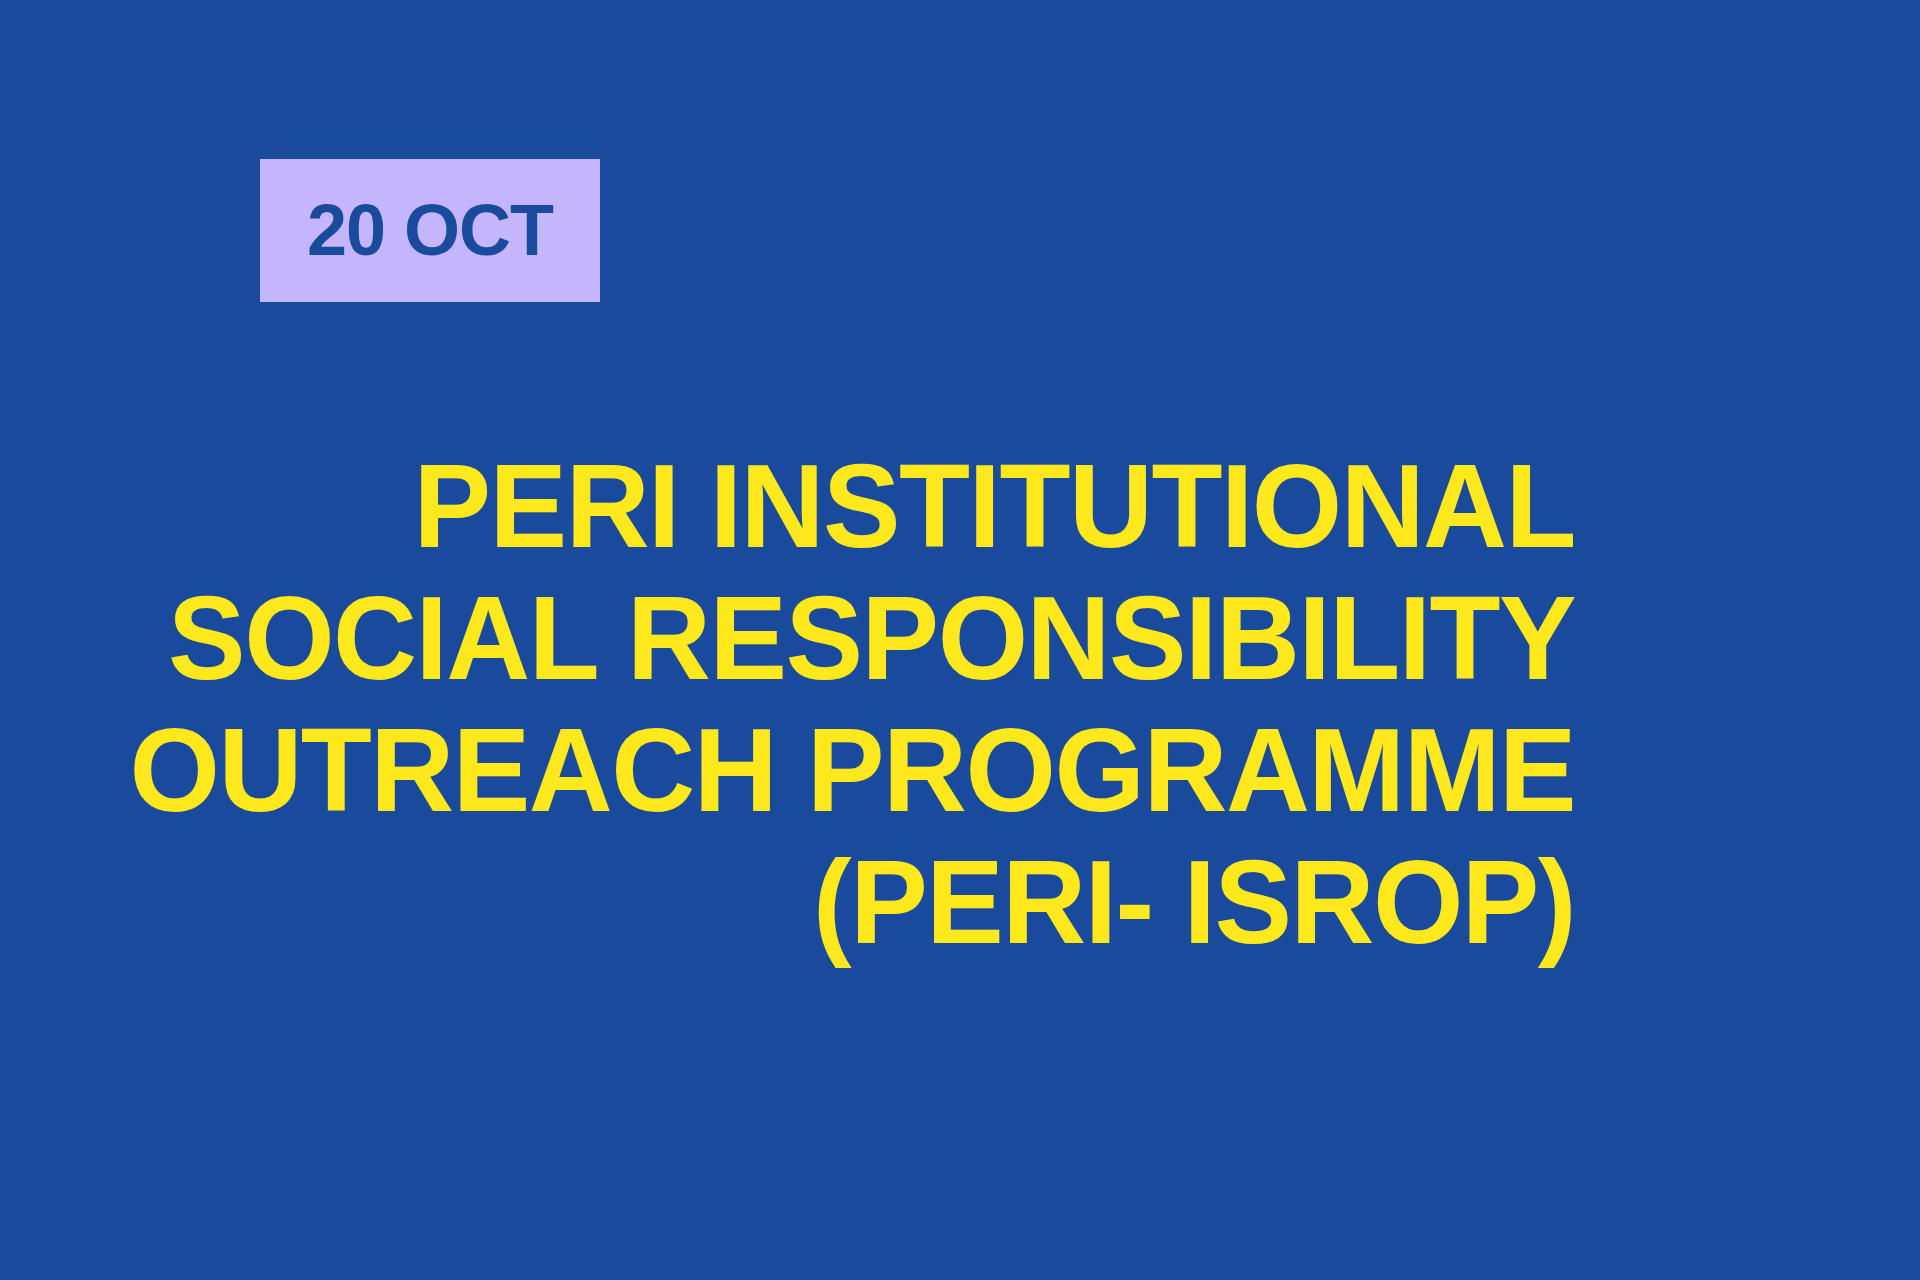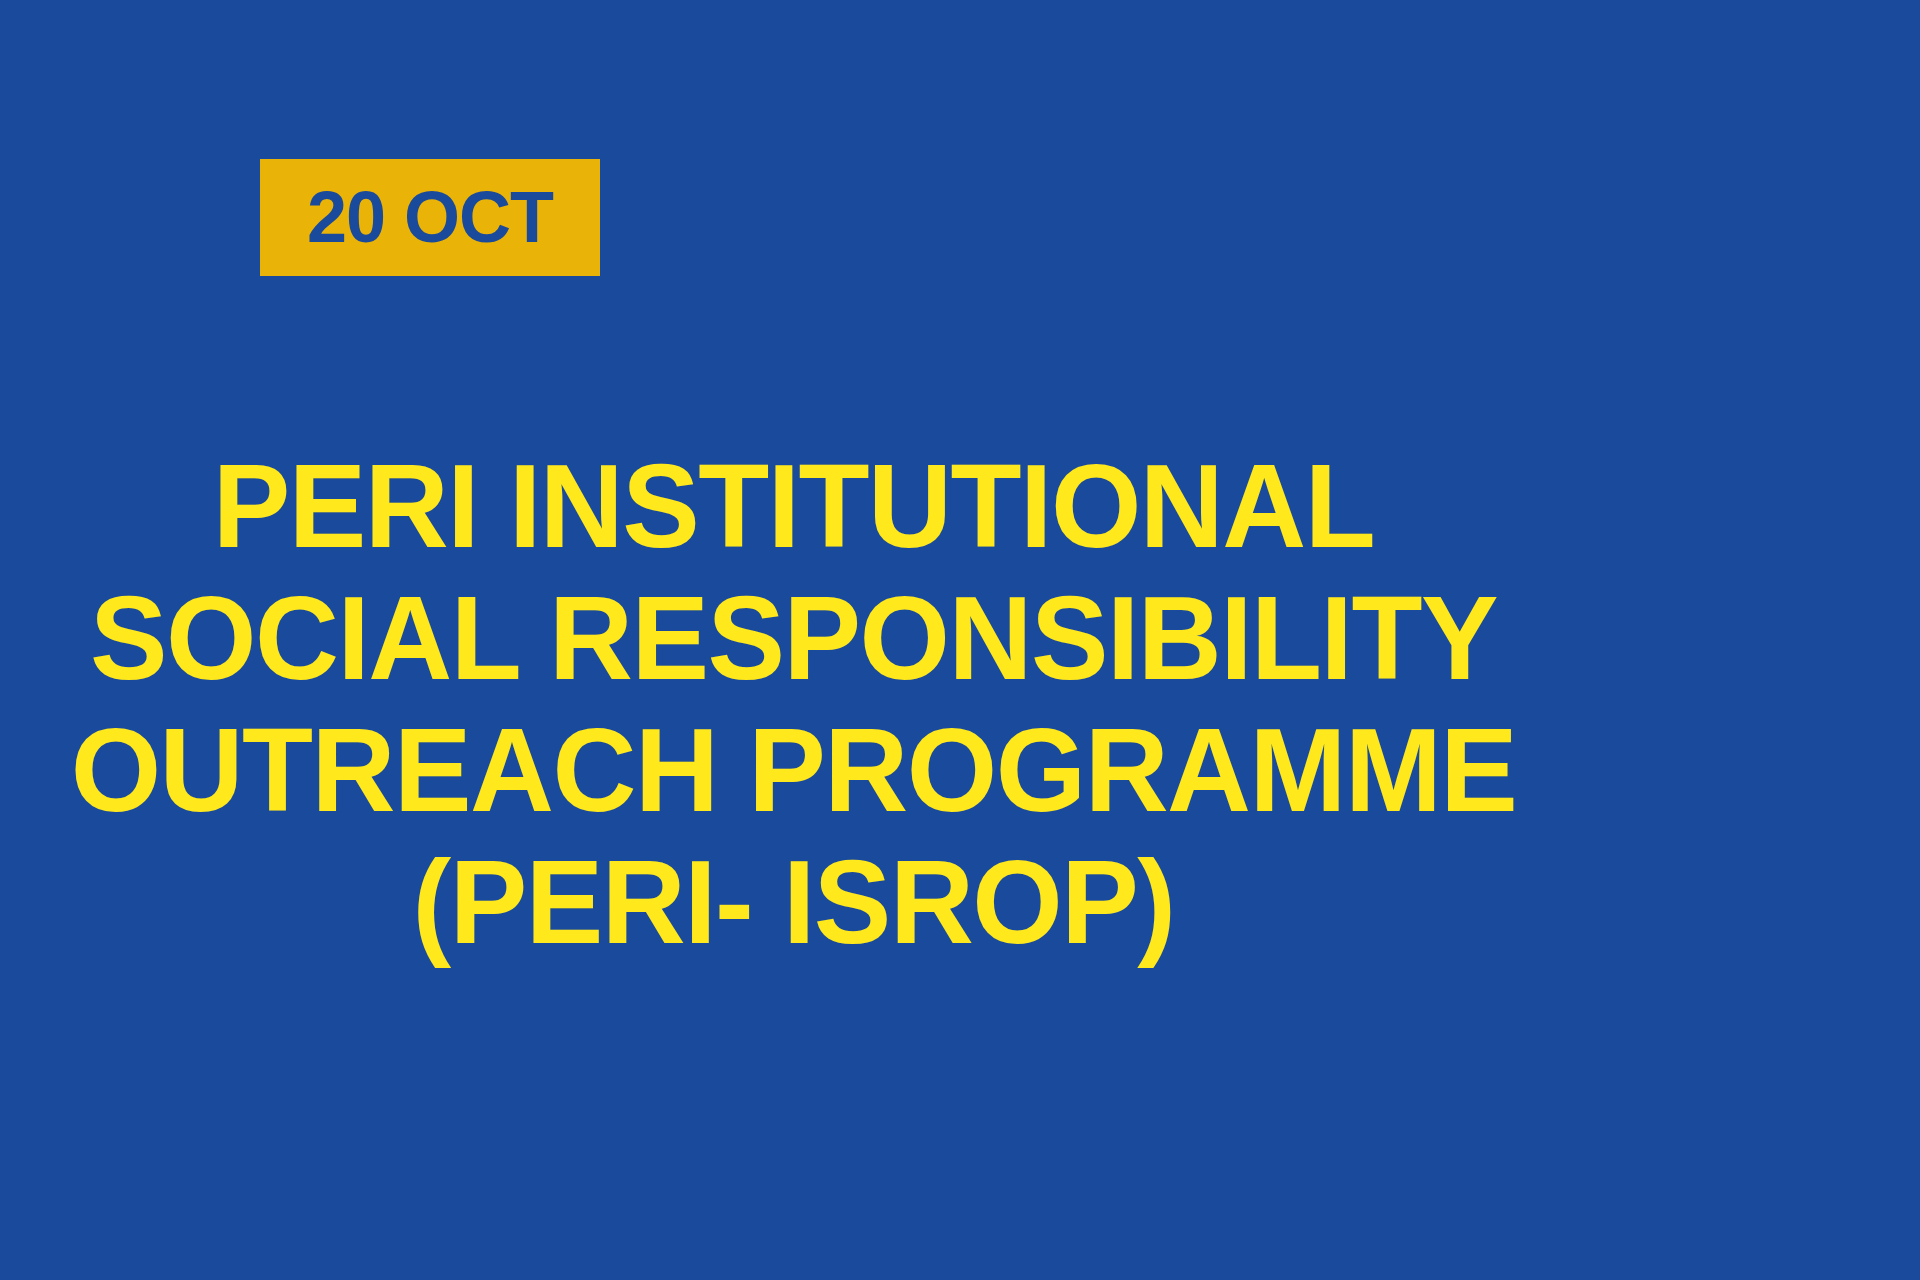--- a/index.html
+++ b/index.html
@@ -62,22 +62,22 @@
     letter-spacing: -1px;
     line-height: 1;
   }
 
   
   .daymonth-box {
     position: absolute;
     left: 260px;
     top: 159px;
     width: 340px;
-    height: 117px;
-    background: #eab308;
+    height: 143px;
+    background: #c4b5fd;
     display: flex;
     align-items: center;
     justify-content: center;
     box-sizing: border-box;
     pointer-events: auto;
   }
   .daymonth-text {
     color: #1a4a9b;
     font-family: "Liberation Sans", sans-serif;
     font-weight: bold;
@@ -87,21 +87,21 @@
     white-space: nowrap;
     transform: translateY(-1px);
   }
 
   
   #title-block {
     position: absolute;
     left: 0;
     top: 440px;
     width: 1587px;
-    text-align: center;
+    text-align: right;
   }
   .title-line {
     color: #ffe81c;
     font-family: "Liberation Sans", sans-serif;
     font-weight: bold;
     font-size: 118px;
     line-height: 132px;
     letter-spacing: -1.5px;
     white-space: nowrap;
     transform: scaleX(0.985);

